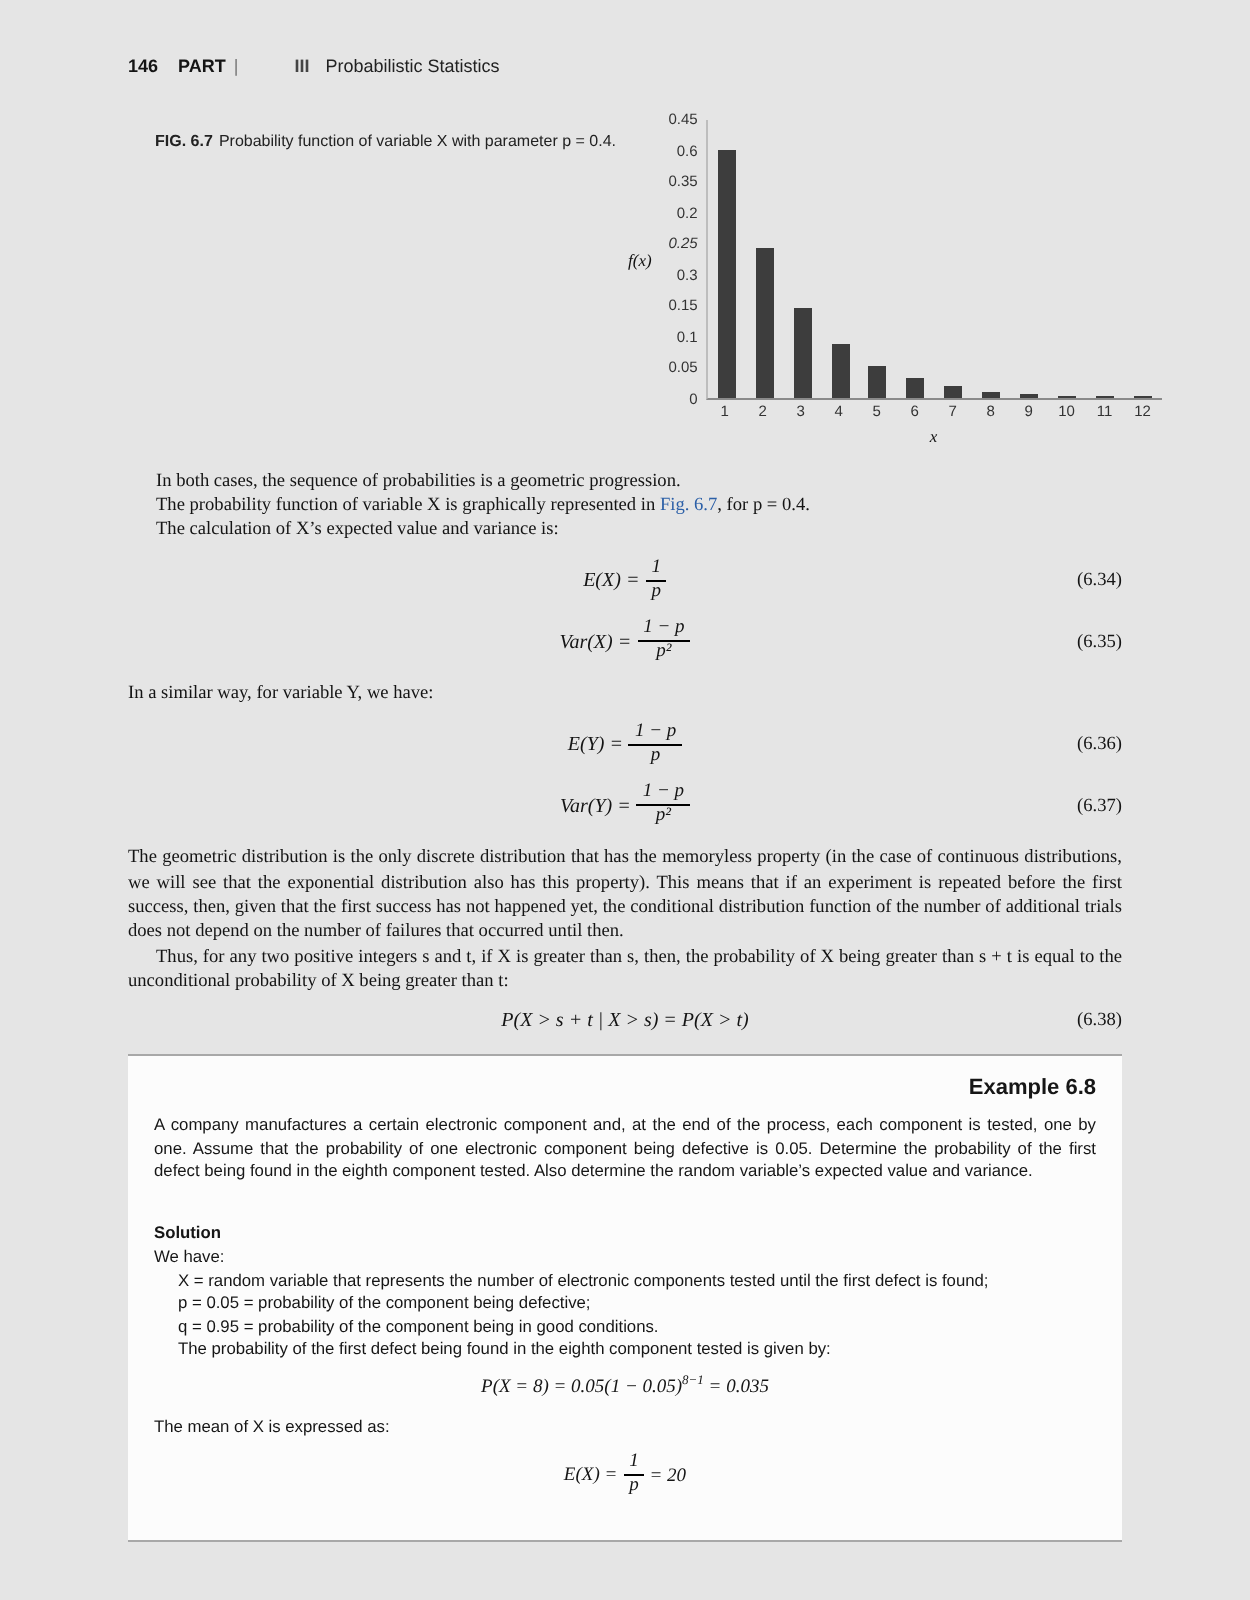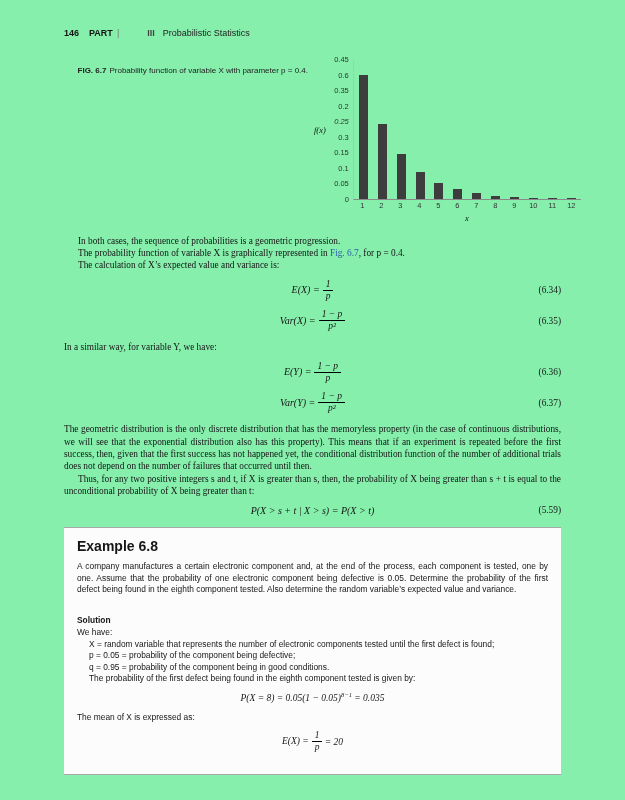--- a/index.html
+++ b/index.html
@@ -1,18 +1,18 @@
 <!DOCTYPE html>
 <html><head>
 <meta charset="utf-8">
 <style>
   * { margin:0; padding:0; box-sizing:border-box; }
   html,body { background:#ffffff; }
   .page {
-    width:625px; height:800px; background:#86efac; color:#141414;
+    width:625px; height:800px; background:#e5e5e5; color:#141414;
     padding:28px 64px 0 64px; position:relative; overflow:hidden;
     font-family:"Liberation Serif", serif;
   }
   
   .running-head {
     font-family:"Liberation Sans", sans-serif; font-size:9px;
     display:flex; align-items:baseline;
   }
   .running-head .pageno { font-weight:bold; margin-right:10px; }
   .running-head .part { font-weight:bold; }
@@ -66,21 +66,21 @@
     text-align:center; line-height:1.15; font-size:9.5px; position:relative; top:-1px;
   }
   .fnum { border-bottom:1px solid #000; padding:0 3px; }
   .fden { padding:0 3px; }
   
   .example {
     margin-top:10px; border-top:1px solid #a8a8a8; border-bottom:1px solid #a8a8a8;
     background:#fcfcfc; padding:9px 13px 13px 13px;
     font-family:"Liberation Sans", sans-serif; font-size:8.4px; line-height:1.35; color:#161616;
   }
-  .example .ex-heading { font-weight:bold; font-size:14px; margin-bottom:5px; }
+  .example .ex-heading { font-weight:bold; font-size:11px; margin-bottom:5px;text-align:right; }
   .example .intro { text-align:justify; }
   .example .sol { font-weight:bold; margin-top:20px; }
   .example .items { margin-left:12px; margin-top:1px; }
   .ex-eq {
     text-align:center; margin:7px 0;
     font-family:"Liberation Serif", serif; font-style:italic; font-size:9.5px;
   }
   .ex-eq sup { font-size:6.5px; }
 </style>
 </head>
@@ -215,21 +215,21 @@
           <span class="fden">p²</span>
         </span>
       <span class="eq-tag">(6.37)</span>
     </div>
 
     <p>The geometric distribution is the only discrete distribution that has the memoryless property (in the case of continuous distributions, we will see that the exponential distribution also has this property). This means that if an experiment is repeated before the first success, then, given that the first success has not happened yet, the conditional distribution function of the number of additional trials does not depend on the number of failures that occurred until then.</p>
     <p class="indent">Thus, for any two positive integers s and t, if X is greater than s, then, the probability of X being greater than s + t is equal to the unconditional probability of X being greater than t:</p>
 
     <div class="eq-row">
       <span>P(X &gt; s + t | X &gt; s) = P(X &gt; t)</span>
-      <span class="eq-tag">(5.59)</span>
+      <span class="eq-tag">(6.38)</span>
     </div>
   </div>
 
   <div class="example">
     <div class="ex-heading">Example 6.8</div>
     <p class="intro">A company manufactures a certain electronic component and, at the end of the process, each component is tested, one by one. Assume that the probability of one electronic component being defective is 0.05. Determine the probability of the first defect being found in the eighth component tested. Also determine the random variable’s expected value and variance.</p>
     <div class="sol">Solution</div>
     <div>We have:</div>
     <div class="items">
       <p>X = random variable that represents the number of electronic components tested until the first defect is found;</p>

